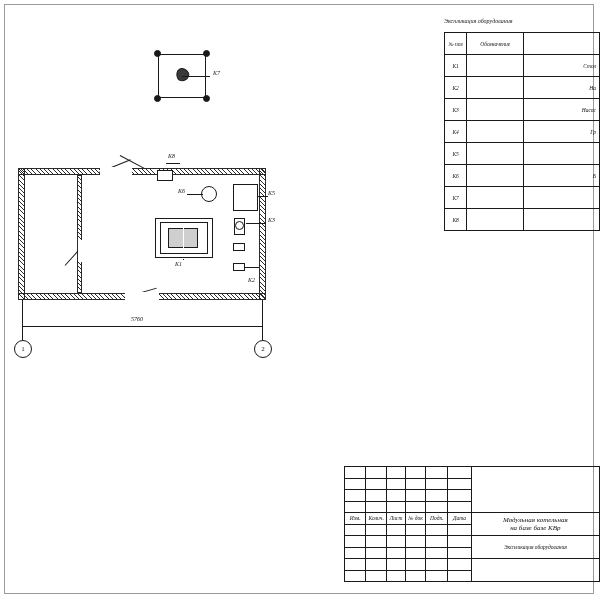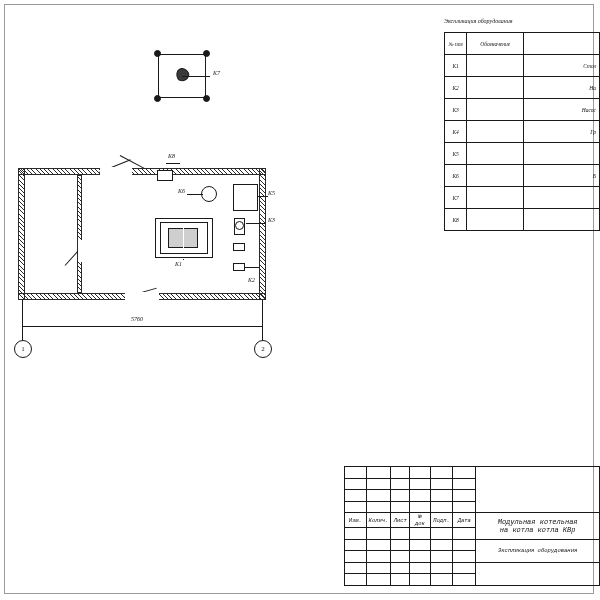--- a/index.html
+++ b/index.html
@@ -58,21 +58,21 @@
     text-align:center;
     color:#111;
   }
   #spec{left:444px;top:32px;}
   #spec td.pos{width:26px;height:21px;}
   #spec td.oz{width:72px;}
   #spec td.nm{width:120px;text-align:right;padding-right:3px;}
   #spec thead td{height:14px;}
   .spec-title{position:absolute;left:444px;top:18px;font-size:6px;font-style:italic;}
   
-  #stamp{left:344px;top:466px;font-family:Liberation Mono, monospace;}
+  #stamp{left:344px;top:466px;}
   #stamp td{height:10.5px;}
   .sw1{width:18px}.sw2{width:16px}.sw3{width:14px}.sw4{width:18px}.sw5{width:18px}.sw6{width:20px}
   .sbig{width:152px;text-align:center;}
   .stitle{font-size:7px;}
 </style>
 </head>
 <body>
 
 <div class="sheet">
 
@@ -233,21 +233,21 @@
     </tr>
     <tr>
       <td>Изм.</td>
       <td>Колич.</td>
       <td>Лист</td>
       <td>№ док</td>
       <td>Подп.</td>
       <td>Дата</td>
       <td class="sbig" rowspan="2" style="vertical-align:middle;">
         <div class="stitle">Модульная котельная</div>
-        <div class="stitle">на котла котла КВр</div>
+        <div class="stitle">на базе базе КВр</div>
       </td>
     </tr>
     <tr>
       <td></td>
       <td></td>
       <td></td>
       <td></td>
       <td></td>
       <td></td>
     </tr>

